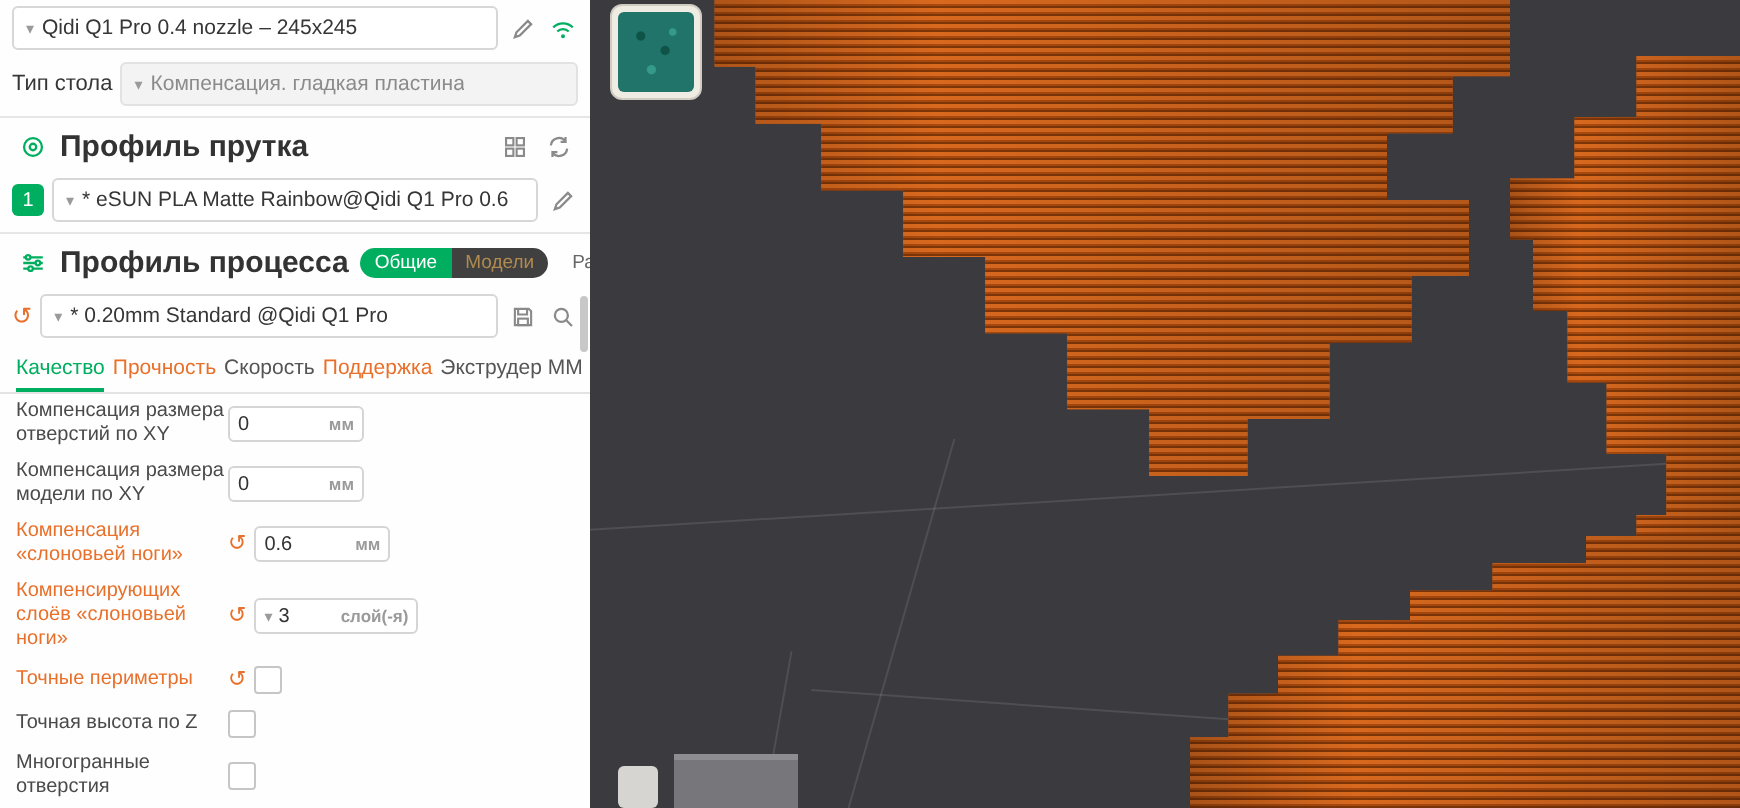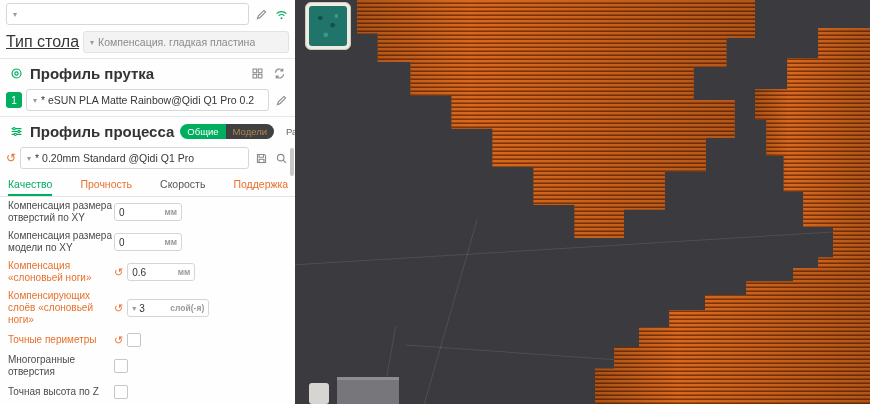--- a/index.html
+++ b/index.html
@@ -24,21 +24,21 @@
   .sechead .spacer{flex:1;}
   .slotbadge{width:16px;height:16px;background:#00ae5f;color:#fff;border-radius:3px;
              display:flex;align-items:center;justify-content:center;font-size:10px;flex:0 0 auto;cursor:pointer;}
   .pill{display:flex;border-radius:9px;overflow:hidden;font-size:9.5px;height:15px;flex:0 0 auto;cursor:pointer;justify-content:flex-end;}
   .pill .seg{display:flex;align-items:center;padding:0 7px;}
   .pill .seg.active{background:#00ae5f;color:#fff;}
   .pill .seg.idle{background:#404040;color:#b08a4f;}
   .advanced{display:flex;align-items:center;gap:4px;font-size:9.5px;color:#666;flex:0 0 auto;}
   .hist-icon{color:#e8702a;font-size:12px;flex:0 0 auto;cursor:pointer;}
   
-  .tabs{display:flex;gap:28px;padding:4px 8px 0 8px;border-bottom:1px solid #e3e3e3;}
+  .tabs{display:flex;gap:4px;padding:4px 8px 0 8px;border-bottom:1px solid #e3e3e3;}
   .tab{font-size:10.5px;padding:2px 0 4px 0;color:#555;cursor:pointer;white-space:nowrap;}
   .tab.active{color:#00ae5f;border-bottom:2px solid #00ae5f;}
   .tab.modified{color:#e8702a;}
   
   .slist{position:relative;}
   .srow{display:flex;align-items:center;padding:3px 8px;min-height:16px;}
   .slabel{width:106px;font-size:10px;line-height:1.2;color:#4a4a4a;flex:0 0 auto;}
   .slabel.mod{color:#e8702a;}
   .sctrl{display:flex;align-items:center;gap:4px;}
   .revert{color:#e8702a;font-size:11px;line-height:1;cursor:pointer;}
@@ -79,37 +79,38 @@
 </head>
 <body>
 
 <div class="app">
 
   <aside class="panel">
 
     <div class="prow">
       <div class="combo">
         <span class="caret">▾</span>
+        <span class="ctext">Qidi Q1 Pro 0.4 nozzle – 245x245</span>
       </div>
       <span class="icon-btn">
         <svg viewBox="0 0 16 16" fill="none" stroke="currentColor" stroke-width="1.4">
             <path d="M3 13l1-3 7-7 2 2-7 7-3 1z"></path>
           </svg>
       </span>
       <span class="icon-btn green">
         <svg viewBox="0 0 16 16" fill="none" stroke="currentColor" stroke-width="1.4">
           <path d="M2 7a8.5 8.5 0 0 1 12 0"></path>
             <path d="M4.5 9.5a5 5 0 0 1 7 0"></path>
             <circle cx="8" cy="12.5" r="1.2" fill="currentColor" stroke="none"></circle>
         </svg>
       </span>
     </div>
 
     <div class="prow">
-      <span style="font-size:16px;flex:0 0 auto;text-decoration:underline;">Тип стола</span>
+      <span style="font-size:11px;flex:0 0 auto;">Тип стола</span>
       <div class="combo gray">
         <span class="caret">▾</span>
         <span class="ctext" style="color:#8b8b8b;">Компенсация. гладкая пластина</span>
       </div>
     </div>
 
     <div class="divider"></div>
 
     <div class="sechead">
       <span class="icon-btn green">
@@ -135,21 +136,21 @@
             <path d="M12 1.8v3h-3"></path>
             <path d="M4 14.2v-3h3"></path>
           </svg>
       </span>
     </div>
 
     <div class="prow">
       <span class="slotbadge">1</span>
       <div class="combo">
         <span class="caret">▾</span>
-        <span class="ctext">* eSUN PLA Matte Rainbow@Qidi Q1 Pro 0.2</span>
+        <span class="ctext">* eSUN PLA Matte Rainbow@Qidi Q1 Pro 0.6</span>
       </div>
       <span class="icon-btn">
         <svg viewBox="0 0 16 16" fill="none" stroke="currentColor" stroke-width="1.4">
             <path d="M3 13l1-3 7-7 2 2-7 7-3 1z"></path>
           </svg>
       </span>
     </div>
 
     <div class="divider"></div>
 
@@ -252,28 +253,28 @@
 
       <div class="srow">
         <div class="slabel mod">Точные периметры</div>
         <div class="sctrl">
           <span class="revert">↺</span>
           <span class="checkbox"></span>
         </div>
       </div>
 
       <div class="srow">
+        <div class="slabel">Точная высота по Z</div>
+        <div class="sctrl">
+          <span class="checkbox"></span>
+        </div>
+      </div>
+
+      <div class="srow">
         <div class="slabel">Многогранные отверстия</div>
-        <div class="sctrl">
-          <span class="checkbox"></span>
-        </div>
-      </div>
-
-      <div class="srow">
-        <div class="slabel">Точная высота по Z</div>
         <div class="sctrl">
           <span class="checkbox"></span>
         </div>
       </div>
 
       <div class="ssec">
         <svg viewBox="0 0 16 16" fill="none" stroke="currentColor" stroke-width="1.4">
             <path d="M2 11h12l-3-5H5z"></path>
             <path d="M2 13.5h12"></path>
           </svg>

